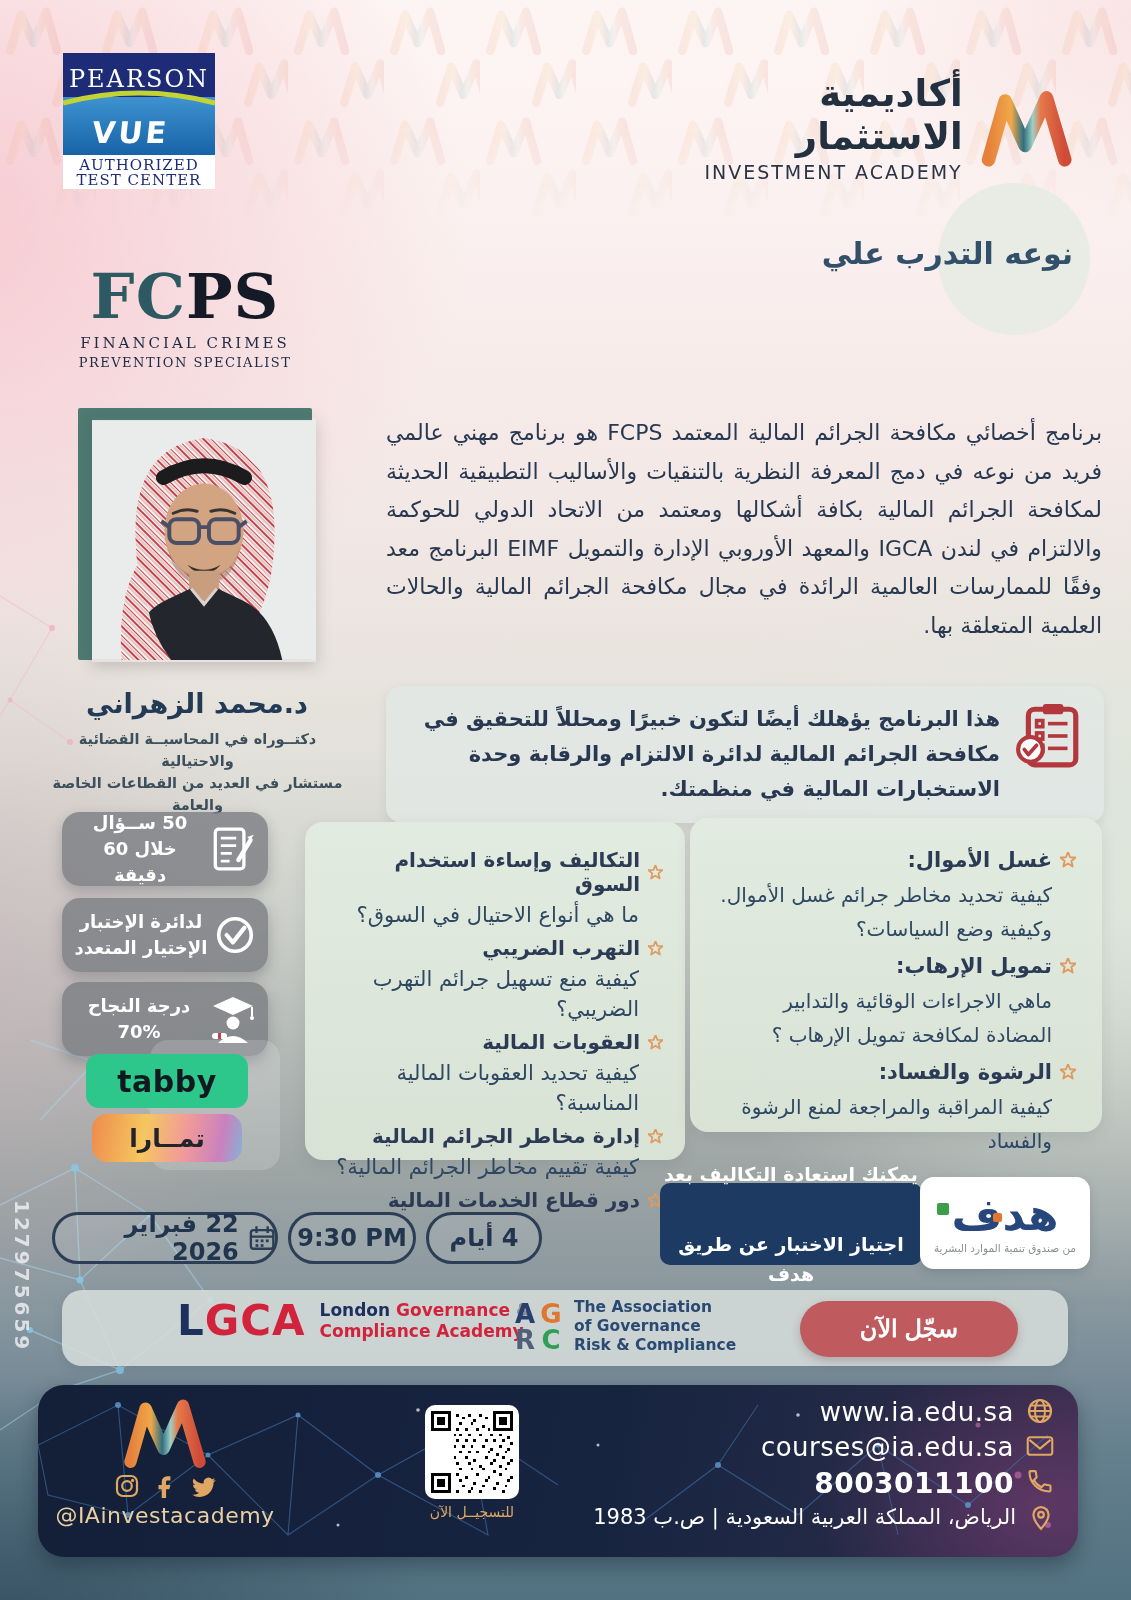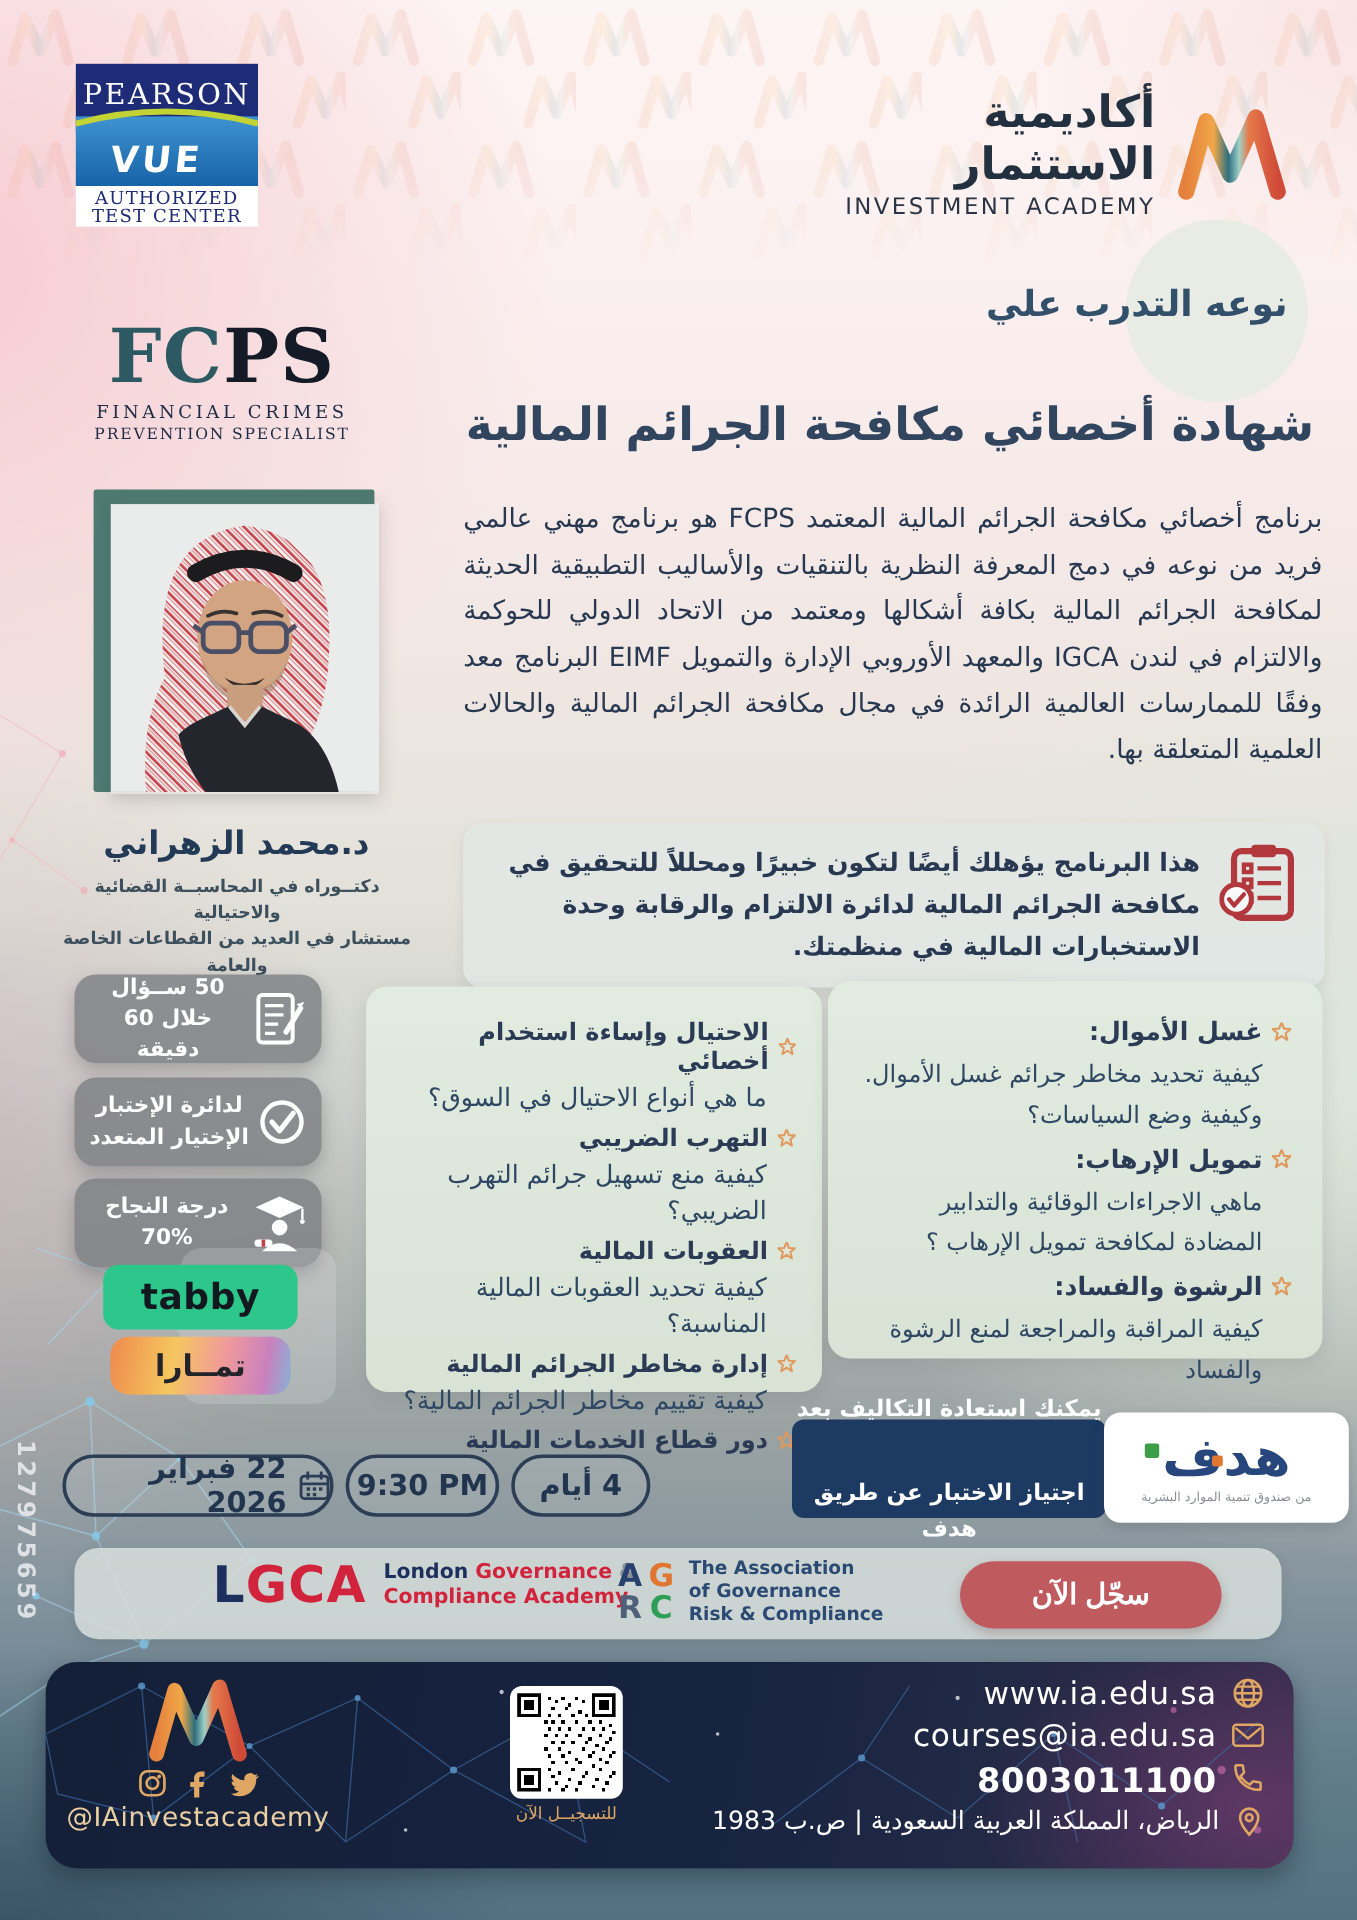--- a/index.html
+++ b/index.html
@@ -60,21 +60,21 @@
   .card.right{left:690px;top:818px;width:412px;height:314px;padding:24px 26px;}
   .topic-h{display:flex;align-items:center;gap:8px;font-size:20px;font-weight:bold;color:#2b3b55;margin-top:6px;}
   .card.right .topic-h{font-size:21px;}
   .topic-d{font-size:21px;color:#2e4763;line-height:30px;padding-right:24px;margin:4px 0 6px;}
   .card.right .topic-d{font-size:20px;line-height:34px;margin:6px 0 8px;}
   
   .pill{top:1212px;height:52px;border:3px solid #2b3e55;border-radius:28px;background:rgba(255,255,255,.1);
      display:flex;align-items:center;justify-content:center;gap:10px;direction:rtl;color:#21364e;font-weight:bold;font-size:24px;box-sizing:border-box;}
   .costbox{left:660px;top:1183px;width:262px;height:82px;background:#1d3a63;border-radius:10px;display:flex;flex-direction:column;
      align-items:center;justify-content:center;color:#fff;font-weight:bold;font-size:19px;line-height:30px;direction:rtl;text-align:center;gap:40px;}
-  .hadaf{left:920px;top:1177px;width:204px;height:92px;background:#fff;border-radius:14px;box-shadow:0 4px 10px rgba(60,70,80,.2);
+  .hadaf{left:920px;top:1177px;width:170px;height:92px;background:#fff;border-radius:14px;box-shadow:0 4px 10px rgba(60,70,80,.2);
      display:flex;flex-direction:column;align-items:center;justify-content:center;}
   .hadaf .logo{position:relative;font-size:44px;font-weight:bold;color:#27477c;line-height:1;direction:rtl;}
   .hadaf .logo .sq-g{position:absolute;left:-14px;top:10px;width:12px;height:12px;background:#3d9e4a;border-radius:2px;}
   .hadaf .logo .sq-o{position:absolute;left:42px;top:20px;width:9px;height:9px;background:#e0762f;border-radius:2px;}
   .hadaf .tag{font-size:10.5px;color:#8a8f96;margin-top:5px;direction:rtl;}
   
   .pbar{left:62px;top:1290px;width:1006px;height:76px;border-radius:20px;background:rgba(213,221,217,.88);box-shadow:0 4px 10px rgba(70,80,85,.15);}
   .lgca{left:115px;top:10px;display:flex;align-items:center;gap:14px;}
   .lgca .ac{font-size:42px;font-weight:bold;letter-spacing:1px;line-height:1;}
   .lgca .ac .l{color:#1c2f5d;} .lgca .ac .gca{color:#d2233c;}
@@ -194,21 +194,20 @@
   <div class="abs fcps">
     <div class="big">
       <span class="t">FC</span><span class="k">PS</span>
     </div>
     <div class="s1">FINANCIAL CRIMES</div>
     <div class="s2">PREVENTION SPECIALIST</div>
   </div>
 
   <div class="abs kick-circle"></div>
   <div class="abs kicker">نوعه التدرب علي</div>
-  <div class="abs title">شهادة أخصائي مكافحة الجرائم المالية</div>
   <div class="abs para">برنامج أخصائي مكافحة الجرائم المالية المعتمد FCPS هو برنامج مهني عالمي فريد من نوعه في دمج المعرفة النظرية بالتنقيات والأساليب التطبيقية الحديثة لمكافحة الجرائم المالية بكافة أشكالها ومعتمد من الاتحاد الدولي للحوكمة والالتزام في لندن IGCA والمعهد الأوروبي الإدارة والتمويل EIMF البرنامج معد وفقًا للممارسات العالمية الرائدة في مجال مكافحة الجرائم المالية والحالات العلمية المتعلقة بها.</div>
 
   <div class="abs hl-box">
     <span>هذا البرنامج يؤهلك أيضًا لتكون خبيرًا ومحللاً للتحقيق في مكافحة الجرائم المالية لدائرة الالتزام والرقابة وحدة الاستخبارات المالية في منظمتك.</span>
     <svg class="abs hl-ico" viewBox="0 0 66 66">
       <rect x="12" y="7" width="46" height="54" rx="6" fill="none" stroke="#b2383d" stroke-width="5"></rect>
       <rect x="26" y="2" width="20" height="10" rx="3" fill="#b2383d"></rect>
       <g stroke="#b2383d" stroke-width="3.5" fill="none">
         <rect x="20" y="18" width="6" height="6"></rect>
           <path d="M31 21 H50"></path>
@@ -301,21 +300,21 @@
     </div>
   <div class="abs tamara">
       <span>تمــارا</span>
     </div>
 
   <div class="abs card mid">
     <div class="topic-h">
       <svg width="15" height="15" viewBox="0 0 14 14">
           <polygon points="7,0 8.8,4.6 13.7,4.8 9.9,7.9 11.1,12.7 7,10 2.9,12.7 4.1,7.9 0.3,4.8 5.2,4.6" fill="none" stroke="#e09a5f" stroke-width="1.6" stroke-linejoin="round"></polygon>
         </svg>
-      <span>الاحتيال وإساءة استخدام أخصائي</span>
+      <span>التكاليف وإساءة استخدام السوق</span>
     </div>
     <div class="topic-d">ما هي أنواع الاحتيال في السوق؟</div>
     <div class="topic-h">
       <svg width="15" height="15" viewBox="0 0 14 14">
           <polygon points="7,0 8.8,4.6 13.7,4.8 9.9,7.9 11.1,12.7 7,10 2.9,12.7 4.1,7.9 0.3,4.8 5.2,4.6" fill="none" stroke="#e09a5f" stroke-width="1.6" stroke-linejoin="round"></polygon>
         </svg>
       <span>التهرب الضريبي</span>
     </div>
     <div class="topic-d">كيفية منع تسهيل جرائم التهرب الضريبي؟</div>
     <div class="topic-h">

